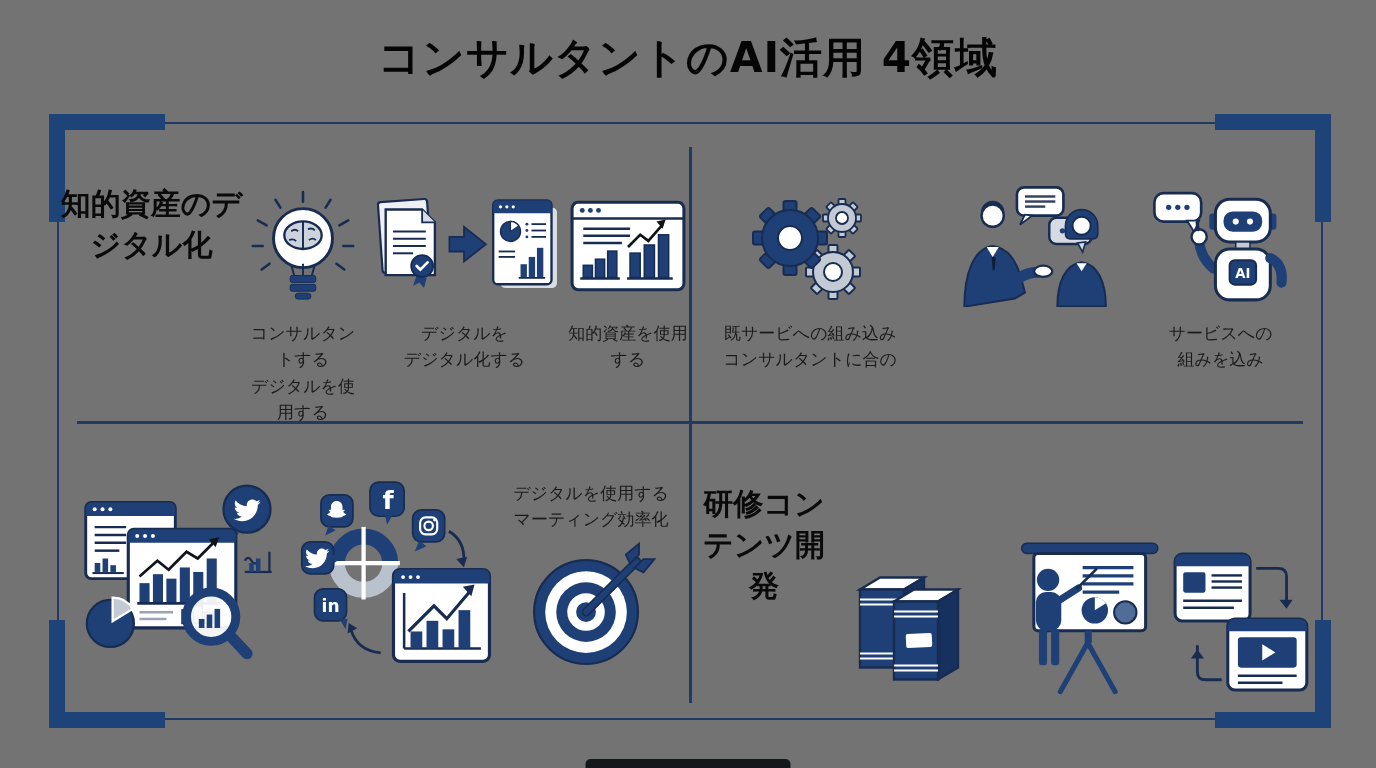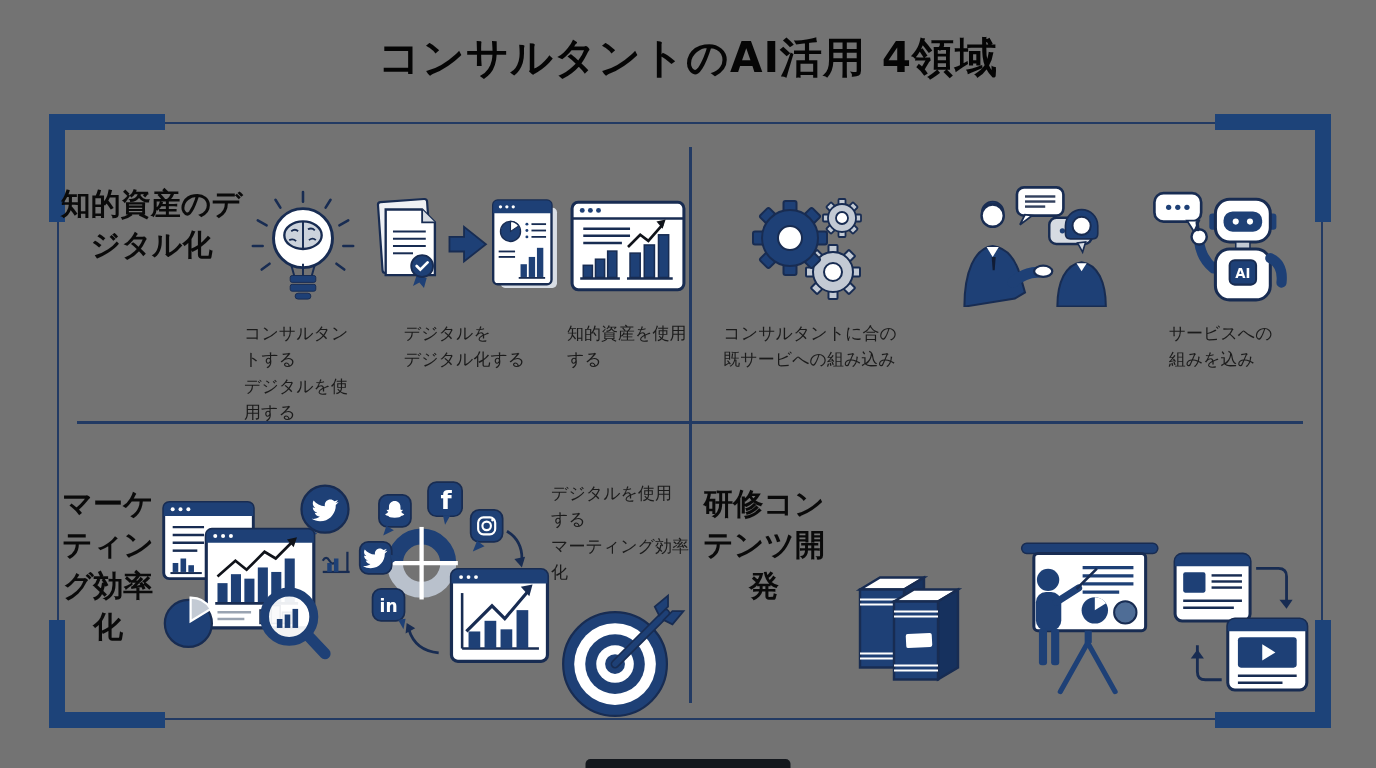--- a/index.html
+++ b/index.html
@@ -20,21 +20,21 @@
   .quad{position:absolute;display:flex;flex-direction:row;margin-top:40px;}
   .quad.tl{left:0;top:0;width:630px;height:297px;}
   .quad.tr{left:633px;top:0;width:629px;height:297px;}
   .quad.bl{left:0;top:300px;width:630px;height:294px;}
   .quad.br{left:633px;top:300px;width:629px;height:296px;}
   .quad h2{margin:20px 0 0 0;text-align:center;font-size:30px;font-weight:800;color:#0a0a0a;}
   .items{display:flex;justify-content:space-evenly;align-items:flex-start;margin-top:16px;flex:1;}
   .item{display:flex;flex-direction:column;align-items:center;}
   .icon-box{display:flex;align-items:center;justify-content:center;height:132px;}
   .quad.bl .icon-box,.quad.br .icon-box{height:auto;}
-  .cap{font-size:17px;font-weight:500;line-height:1.55;color:#1b1b1b;margin-top:8px;}
+  .cap{text-align:center;font-size:17px;font-weight:500;line-height:1.55;color:#1b1b1b;margin-top:8px;}
   .cap span{display:block;}
   .cap.above{margin-top:0;margin-bottom:4px;}
   .bottom-bar{position:absolute;left:50%;bottom:0;transform:translateX(-50%);
     width:205px;height:9px;background:#14181d;border-radius:5px 5px 0 0;}
 </style>
 </head>
 <body>
 
 <div class="canvas">
 
@@ -213,22 +213,22 @@
                   <rect x="-6.5" y="-37" width="13" height="12" rx="2" transform="rotate(225)"></rect>
                   <rect x="-6.5" y="-37" width="13" height="12" rx="2" transform="rotate(270)"></rect>
                   <rect x="-6.5" y="-37" width="13" height="12" rx="2" transform="rotate(315)"></rect>
                 </g>
                 <circle r="28"></circle>
                   <circle r="12" fill="#fff"></circle>
               </g>
             </svg>
           </div>
           <div class="cap">
+            <span>既サービへの組み込み</span>
             <span>コンサルタントに合の</span>
-            <span>既サービへの組み込み</span>
           </div>
         </div>
 
         <div class="item">
           <div class="icon-box">
             <svg width="192" height="122" viewBox="0 0 190 120">
               <rect x="88" y="2" width="46" height="28" rx="7" fill="#fff" stroke="#182c52" stroke-width="2.6"></rect>
               <path d="M96 29 l-5 10 12 -9 z" fill="#fff" stroke="#182c52" stroke-width="1.8"></path>
               <g stroke="#33415e" stroke-width="2.4">
                 <line x1="96" y1="11" x2="126" y2="11"></line>
@@ -283,21 +283,20 @@
           <div class="cap">
             <span>サービスへの</span>
             <span>組みを込み</span>
           </div>
         </div>
 
       </div>
     </div>
 
     <div class="quad bl">
-      <h2>マーケティング効率化</h2>
       <div class="items">
 
         <div class="item">
           <div class="icon-box">
             <svg width="196" height="185" viewBox="0 0 175 165">
               <rect x="6" y="20" width="80" height="68" rx="5" fill="#fff" stroke="#182c52" stroke-width="2.6"></rect>
               <path d="M6 32 v-7 a5 5 0 0 1 5 -5 h70 a5 5 0 0 1 5 5 v7 z" fill="#1e4076"></path>
               <circle cx="14" cy="26" r="1.8" fill="#fff"></circle>
                 <circle cx="21" cy="26" r="1.8" fill="#fff"></circle>
                 <circle cx="28" cy="26" r="1.8" fill="#fff"></circle>

